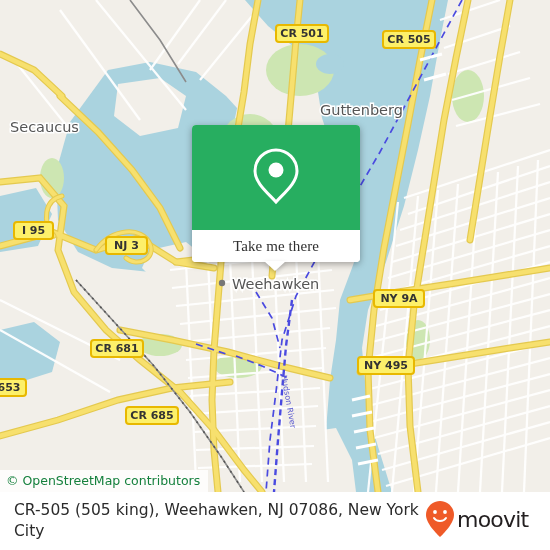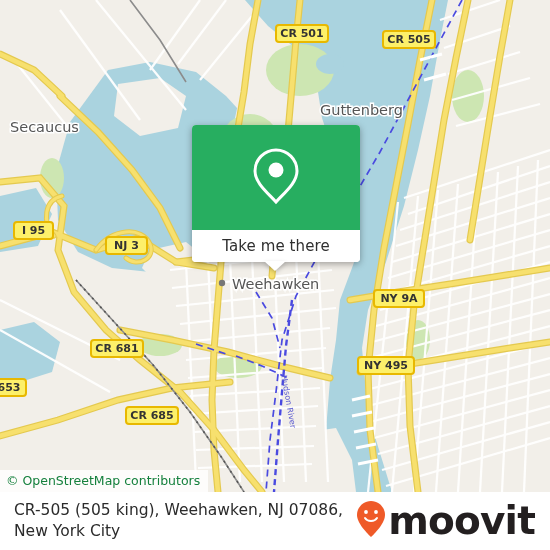--- a/index.html
+++ b/index.html
@@ -46,20 +46,21 @@
   .card {
     position: absolute;
     left: 192px;
     top: 125px;
     width: 168px;
     height: 137px;
     border-radius: 4px;
     box-shadow: 0 2px 7px rgba(0,0,0,0.35);
     overflow: hidden;
     background: #ffffff;
+    font-family: Liberation Serif, serif;
   }
   .card-top {
     height: 105px;
     background: #27ae60;
     display: flex;
     align-items: center;
     justify-content: center;
   }
   .card-btn {
     height: 32px;
@@ -86,41 +87,41 @@
   #bottom {
     position: absolute;
     left: 0;
     top: 492px;
     width: 550px;
     height: 58px;
     background: #ffffff;
     display: flex;
     align-items: center;
     box-sizing: border-box;
-    padding: 0 15px 0 14px;
+    padding: 0 5px 0 14px;
   }
   .addr {
     flex: 1 1 auto;
     font-size: 15.5px;
     line-height: 21px;
     color: #2b2b2b;
     padding-right: 6px;
     max-width: 405px;
   }
   .brand {
     flex: 0 0 auto;
     display: flex;
     align-items: center;
     gap: 2px;
   }
   .brand-word {
-    font-size: 39px;
+    font-size: 22px;
     color: #231f20;
     letter-spacing: -0.8px;
-    font-weight: 700;
+    font-weight: 400;
     line-height: 1;
     padding-bottom: 2px;
   }
 
   
   .lbl-city { font-size: 14.5px; fill: #555555; font-family: "DejaVu Sans","Liberation Sans",sans-serif; }
   .shield-text { font-size: 11px; font-weight: bold; fill: #333333; font-family: "DejaVu Sans","Liberation Sans",sans-serif; }
   .ferry-text { font-size: 8px; fill: #5b5bd0; font-family: "DejaVu Sans","Liberation Sans",sans-serif; }
 </style>
 </head>

